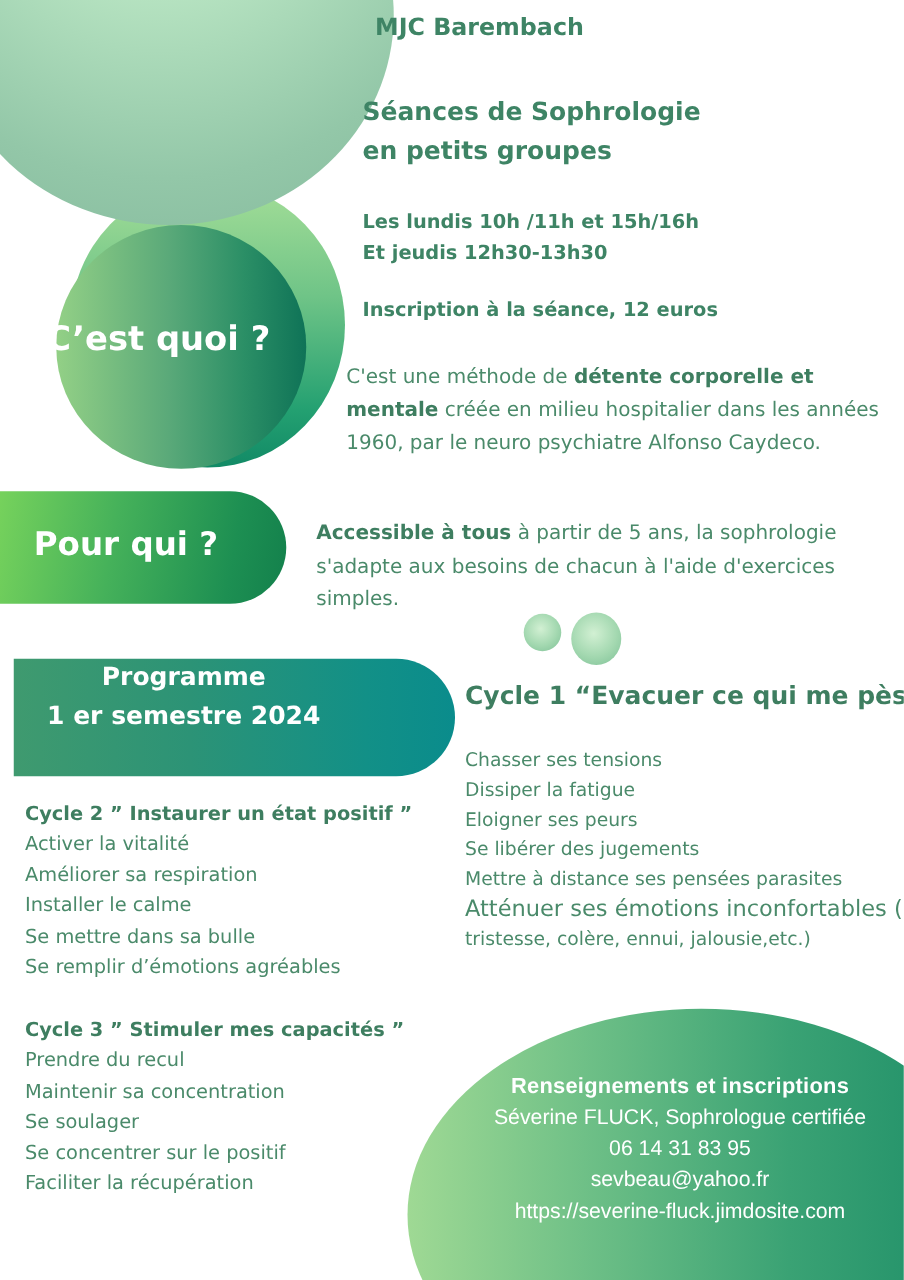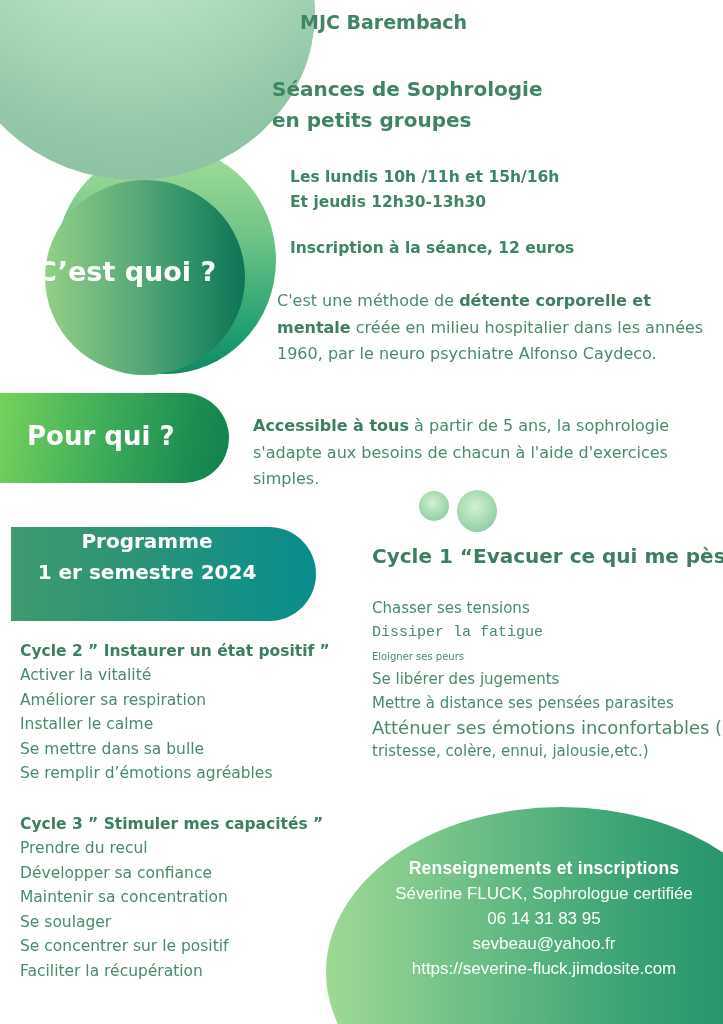--- a/index.html
+++ b/index.html
@@ -21,21 +21,21 @@
 
   .small-ball { border-radius:50%; background: radial-gradient(circle at 45% 40%, #d2f0d3 0%, #a3d8b0 55%, #7cbf95 100%); }
 
   .pill-pourqui { left:0; top:393px; width:229px; height:90px; border-radius:0 45px 45px 0;
     background: linear-gradient(100deg, #76d25c 0%, #45b15a 40%, #1d8f52 80%, #13804c 100%);
     display:flex; align-items:center; }
   .pill-pourqui span { color:#fff; font-weight:bold; font-size:26px; margin-left:27px; margin-top:-4px; }
 
   .pill-prog { left:11px; top:527px; width:305px; height:94px; border-radius:0 47px 47px 0;
     background: linear-gradient(90deg, #3f9a6f 0%, #2c9376 40%, #129087 80%, #0a8c8c 100%);
-    color:#fff; }
+    color:#fff;padding-left:48px; }
   .pill-prog div { position:absolute; left:0; width:272px; text-align:center; }
 
   .contact-blob { left:326px; top:807px; width:470px; height:330px; border-radius:50%;
     background: linear-gradient(90deg, #9fd994 0%, #6fc087 30%, #3aa274 65%, #1a8c66 100%); }
   .contact { left:360px; top:856px; width:368px; color:#fff; text-align:center; font-family:"Liberation Sans", sans-serif; }
   .contact div { line-height:25px; font-size:17px; }
   .contact .ctitle { font-weight:bold; font-size:17.5px; letter-spacing:0.2px; }
 
   .h-title { font-weight:bold; color:#3e8465; }
   .para { font-size:16px; line-height:26.5px; color:#4a8a6a; }
@@ -47,21 +47,21 @@
 </head>
 <body>
 
 <div class="abs mid-circle"></div>
 <div class="abs big-circle"></div>
 <div class="abs quoi-circle">
   <span>C’est quoi ?</span>
 </div>
 
 <div class="abs center h-title" style="left:300px; top:11px; width:296px; font-size:19px;">MJC Barembach</div>
-<div class="abs center h-title" style="left:272px; top:74px; width:316px; font-size:20px; line-height:31px;">
+<div class="abs center h-title" style="left:290px; top:74px; width:316px; font-size:20px; line-height:31px;">
   <div>Séances de Sophrologie</div>
   <div>en petits groupes</div>
 </div>
 <div class="abs center h-title" style="left:290px; top:165px; width:316px; font-size:15.5px; line-height:25px;">
   <div>Les lundis 10h /11h et 15h/16h</div>
   <div>Et jeudis 12h30-13h30</div>
 </div>
 <div class="abs center h-title" style="left:290px; top:239px; width:316px; font-size:15.5px;">Inscription à la séance, 12 euros</div>
 
 <div class="abs para" style="left:277px; top:288px; width:430px;">
@@ -79,41 +79,40 @@
 <div class="abs small-ball" style="left:457px; top:490px; width:40px; height:42px;"></div>
 
 <div class="abs pill-prog">
   <div class="bold" style="top:2px; font-size:20px;">Programme</div>
   <div class="bold" style="top:33px; font-size:20px;">1 er semestre 2024</div>
 </div>
 
 <div class="abs center" style="left:372px; top:545px; width:350px;">
   <div class="cycle-title" style="font-size:20px; line-height:22px;">Cycle 1 “Evacuer ce qui me pèse”</div>
   <div class="cycle-item" style="font-size:15px; line-height:23.8px;margin-top:30px;">Chasser ses tensions</div>
-  <div class="cycle-item" style="font-size:15px; line-height:23.8px;font-family:Liberation Mono, monospace;">Dissiper la fatigue</div>
-  <div class="cycle-item" style="font-size:10px; line-height:23.8px;">Eloigner ses peurs</div>
+  <div class="cycle-item" style="font-size:15px; line-height:23.8px;">Dissiper la fatigue</div>
+  <div class="cycle-item" style="font-size:15px; line-height:23.8px;">Eloigner ses peurs</div>
   <div class="cycle-item" style="font-size:15px; line-height:23.8px;">Se libérer des jugements</div>
   <div class="cycle-item" style="font-size:15px; line-height:23.8px;">Mettre à distance ses pensées parasites</div>
   <div class="cycle-item" style="font-size:18px; line-height:23.8px;">Atténuer ses émotions inconfortables (</div>
   <div class="cycle-item" style="font-size:15px; line-height:23.8px;">tristesse, colère, ennui, jalousie,etc.)</div>
 </div>
 
 <div class="abs center" style="left:20px; top:639px; width:362px;">
   <div class="cycle-title" style="line-height:24px;">Cycle 2 ” Instaurer un état positif ”</div>
   <div class="cycle-item">Activer la vitalité</div>
   <div class="cycle-item">Améliorer sa respiration</div>
   <div class="cycle-item">Installer le calme</div>
   <div class="cycle-item">Se mettre dans sa bulle</div>
   <div class="cycle-item">Se remplir d’émotions agréables</div>
 </div>
 
 <div class="abs center" style="left:20px; top:812px; width:362px;">
   <div class="cycle-title" style="line-height:24px;">Cycle 3 ” Stimuler mes capacités ”</div>
   <div class="cycle-item">Prendre du recul</div>
-  <div class="cycle-item">Développer sa confiance</div>
   <div class="cycle-item">Maintenir sa concentration</div>
   <div class="cycle-item">Se soulager</div>
   <div class="cycle-item">Se concentrer sur le positif</div>
   <div class="cycle-item">Faciliter la récupération</div>
 </div>
 
 <div class="abs contact-blob"></div>
 <div class="abs contact">
   <div class="ctitle">Renseignements et inscriptions</div>
   <div>Séverine FLUCK, Sophrologue certifiée</div>

